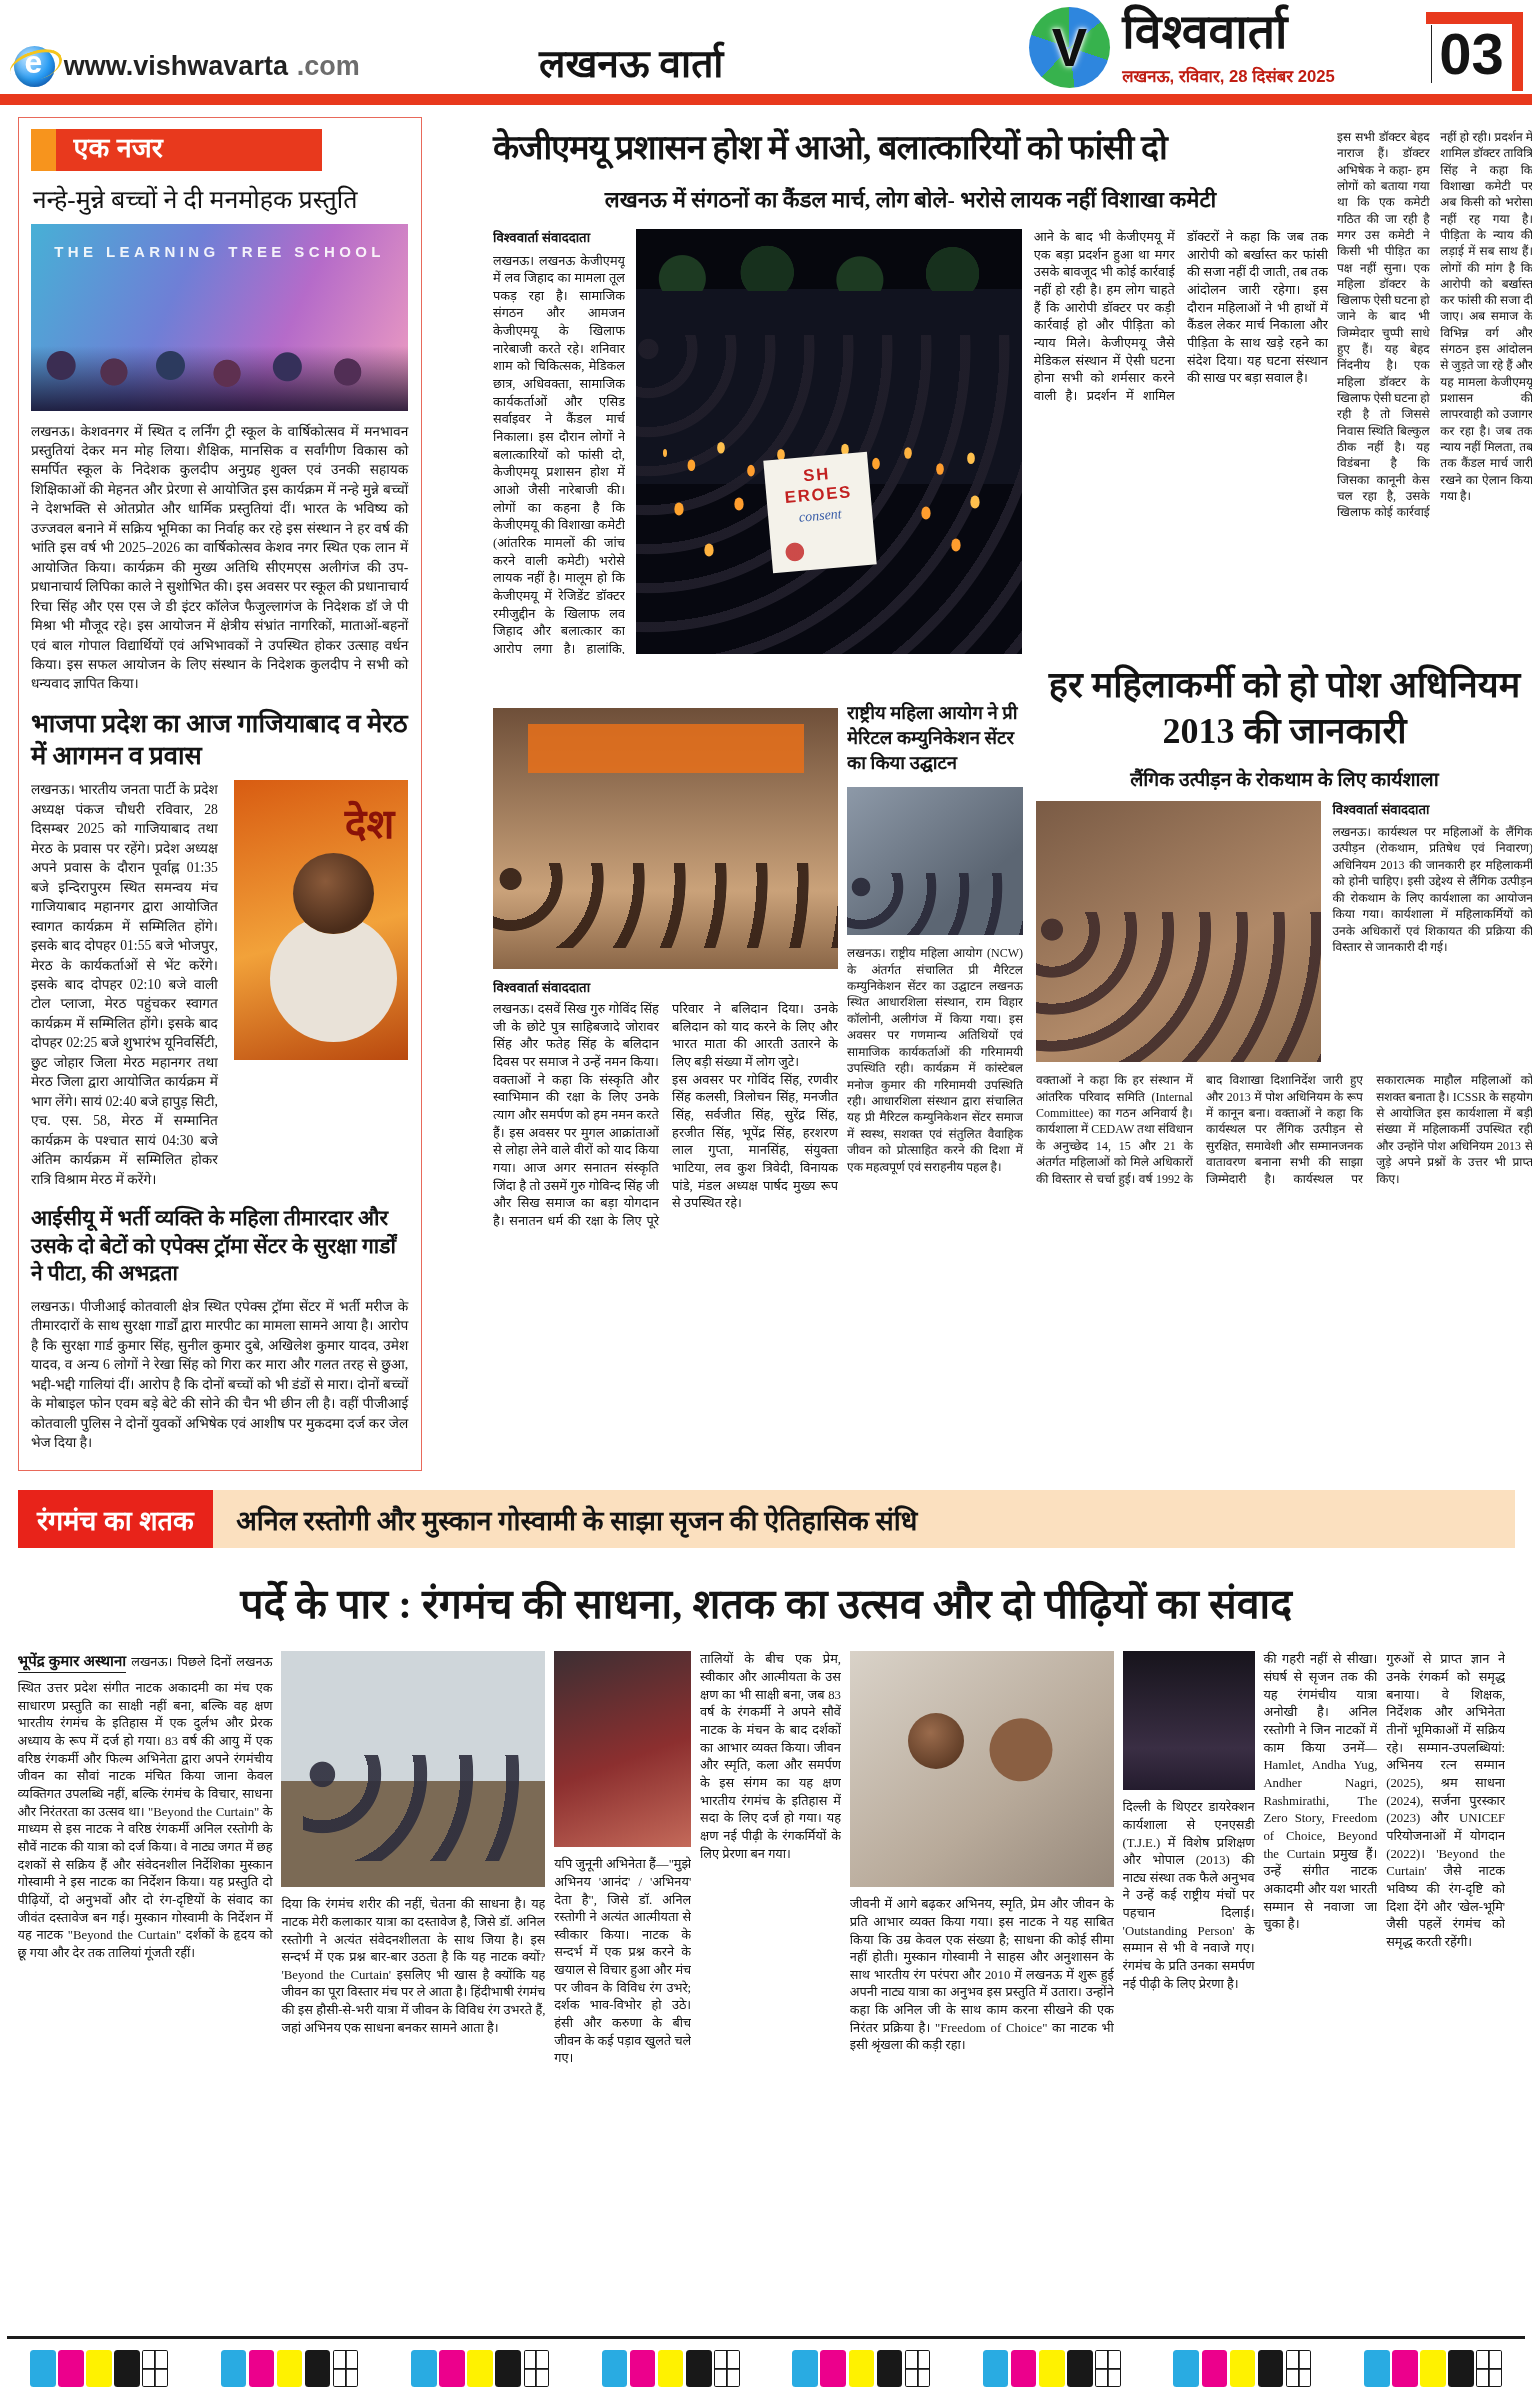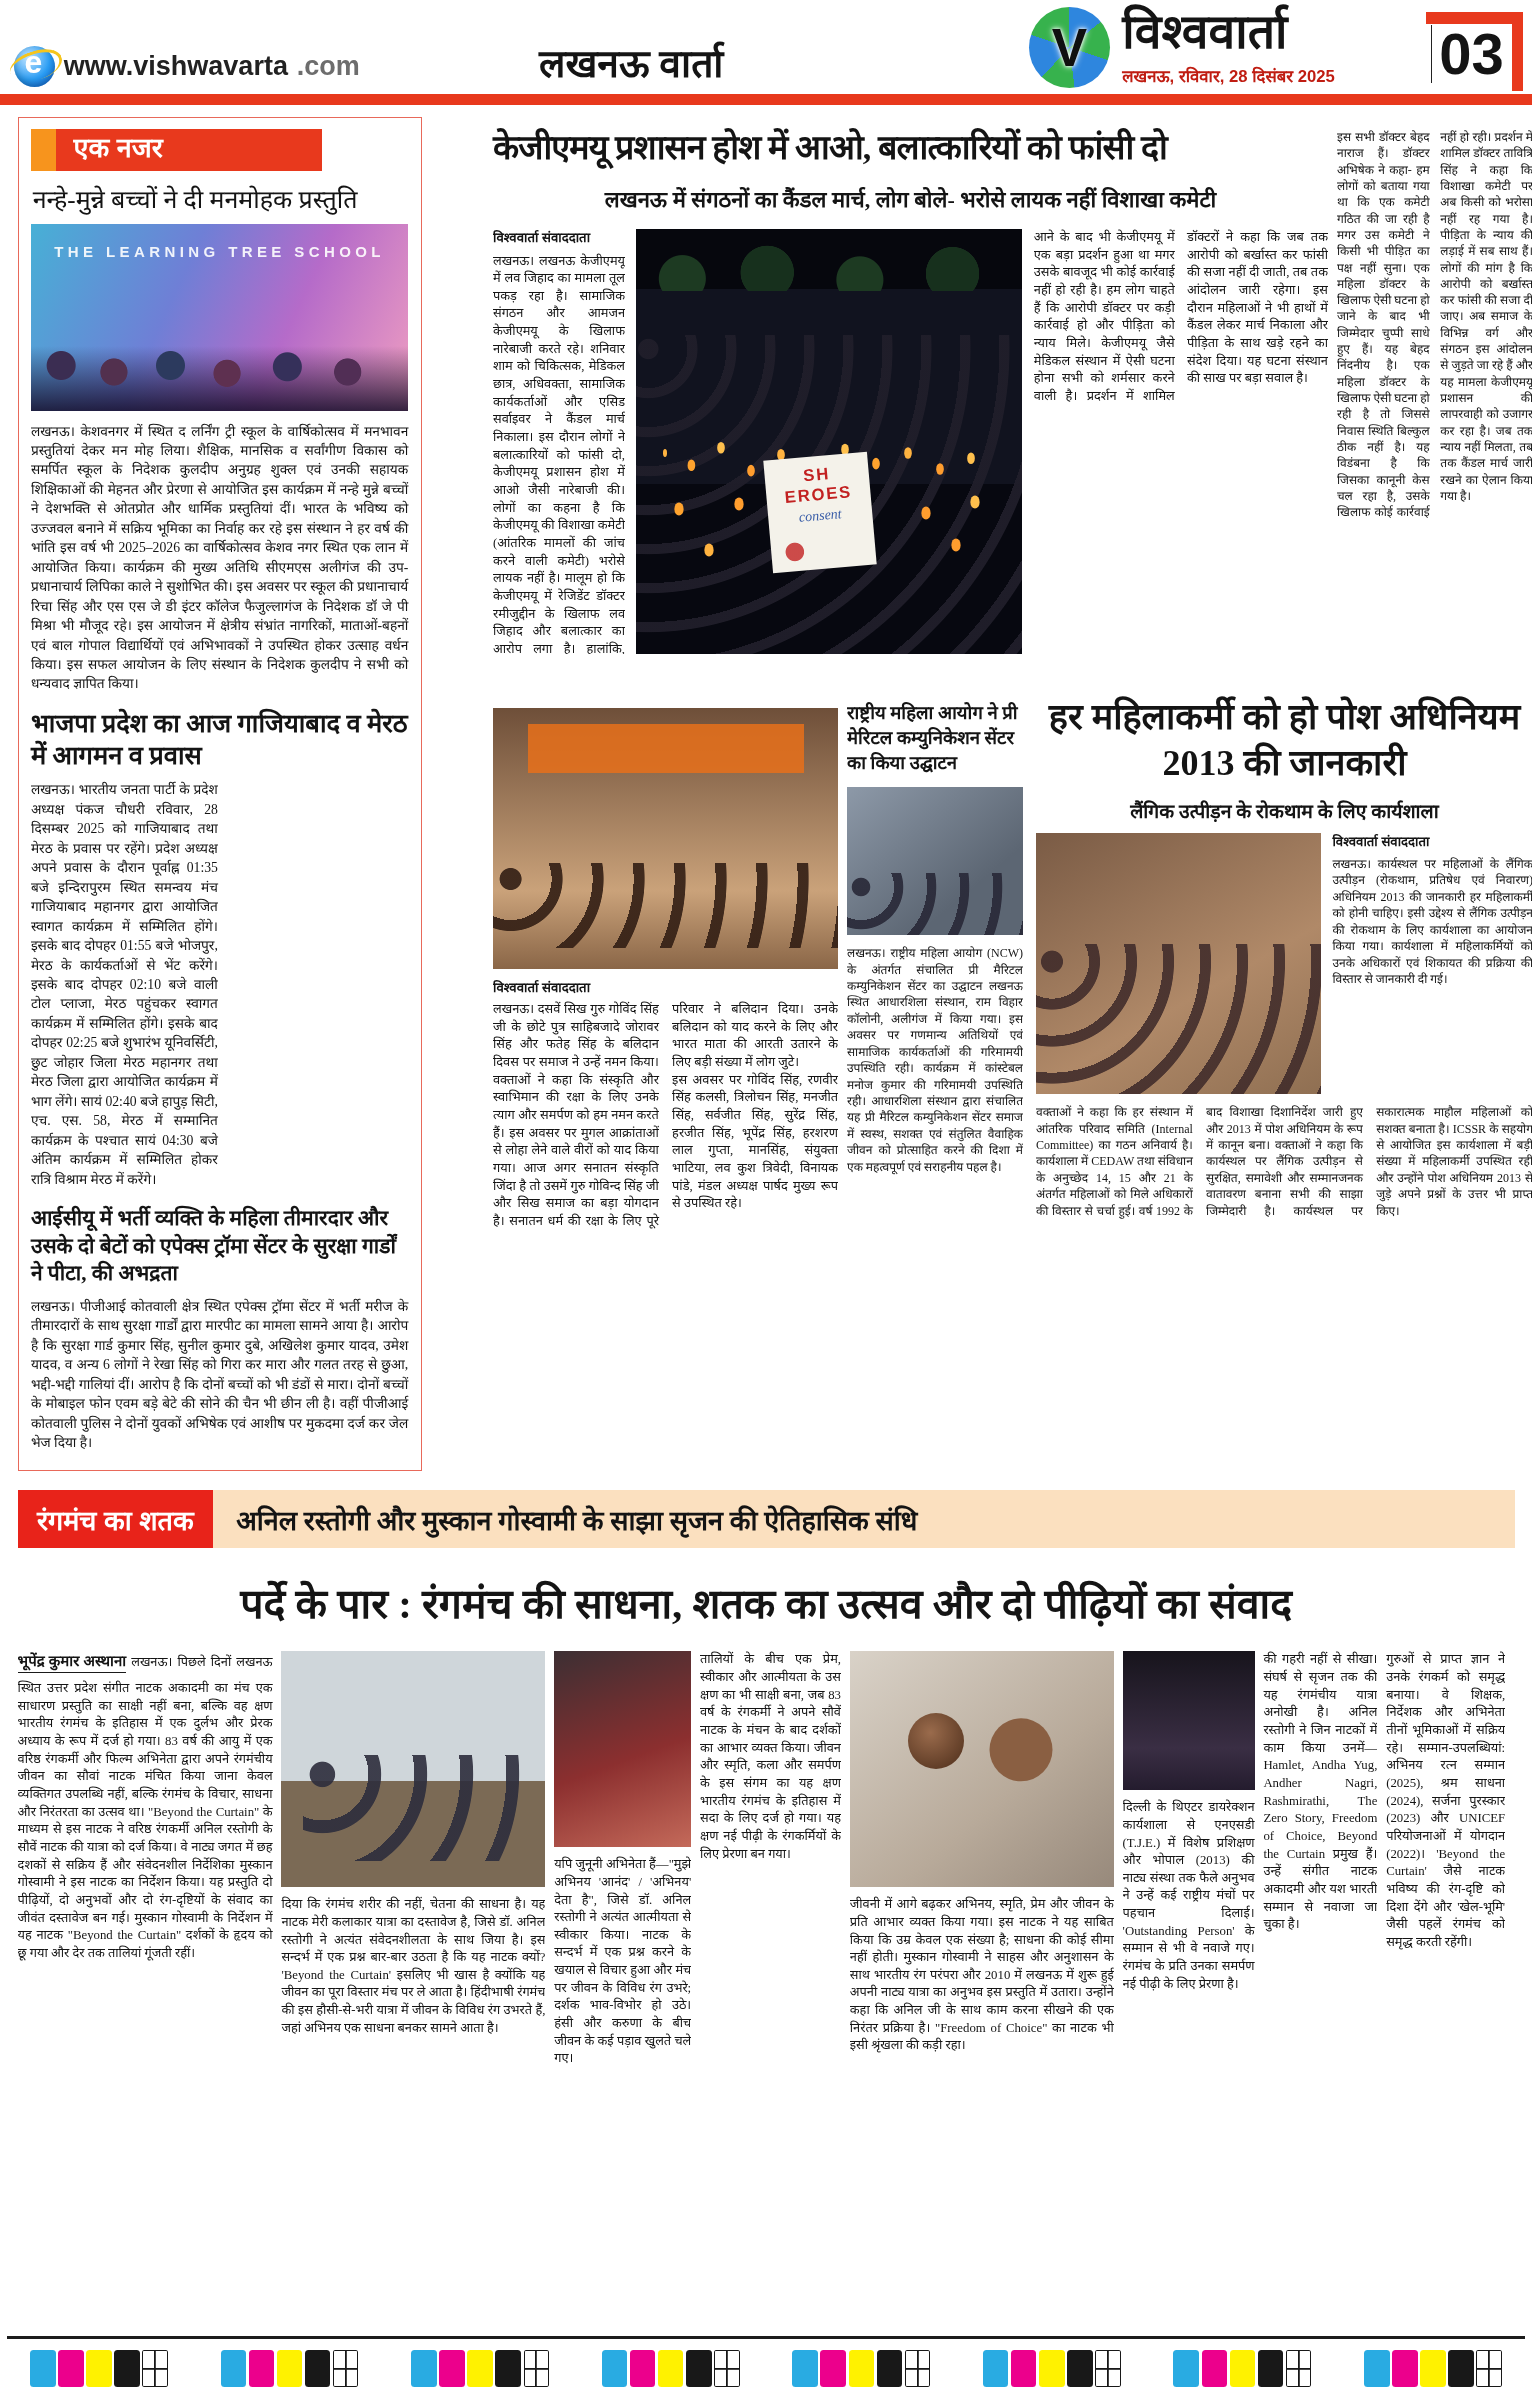--- a/index.html
+++ b/index.html
@@ -117,21 +117,21 @@
 
   
   .ncw { position:absolute; left:847px; top:701px; width:176px; height:770px; overflow:hidden; }
   .ncw-head { font-size:18.5px; font-weight:700; line-height:1.35; }
   .ncw-photo { height:148px; margin:10.6px 0; background:linear-gradient(140deg,#8d99a8,#5c6673 70%); }
   .ncw-photo::after { content:""; position:absolute; bottom:0; left:0; right:0; height:62px;
               background:repeating-radial-gradient(circle at 14px 14px, rgba(40,40,55,.9) 0 8.8px, transparent 9.7px 33px); }
   .ncw-body { font-size:12px; line-height:1.37; overflow:hidden; }
 
   
-  .posh { position:absolute; left:1036px; top:694px; width:497px; height:777px; overflow:hidden; }
+  .posh { position:absolute; left:1036px; top:662px; width:497px; height:777px; overflow:hidden; }
   .posh-head { font-size:36px; font-weight:900; text-align:center; line-height:1.28; }
   .posh-kicker { text-align:center; font-size:19.4px; font-weight:800; margin:10.6px 0 8.8px; }
   .posh-row { display:flex; gap:11.4px; height:261px; }
   .posh-photo { width:285px; flex:none; background:linear-gradient(150deg,#7a5b45,#b08968 60%,#8f6f52); }
   .posh-photo::after { content:""; position:absolute; bottom:0; left:0; right:0; height:150px;
               background:repeating-radial-gradient(circle at 16px 17.6px, rgba(60,40,40,.85) 0 10.6px, transparent 11.4px 37px); }
   .posh-side { flex:1; font-size:12px; line-height:1.37; overflow:hidden; }
   .posh-body { margin-top:10.6px; column-count:3; column-gap:13.2px; font-size:12px; line-height:1.37; height:359px; overflow:hidden; }
 
   
@@ -202,20 +202,23 @@
     </div>
     <h2 class="og-head">नन्हे-मुन्ने बच्चों ने दी मनमोहक प्रस्तुति</h2>
     <div class="photo og-photo">
       <div class="backdrop">THE LEARNING TREE SCHOOL</div>
     </div>
     <p class="og-body jtext">लखनऊ। केशवनगर में स्थित द लर्निंग ट्री स्कूल के वार्षिकोत्सव में मनभावन प्रस्तुतियां देकर मन मोह लिया। शैक्षिक, मानसिक व सर्वांगीण विकास को समर्पित स्कूल के निदेशक कुलदीप अनुग्रह शुक्ल एवं उनकी सहायक शिक्षिकाओं की मेहनत और प्रेरणा से आयोजित इस कार्यक्रम में नन्हे मुन्ने बच्चों ने देशभक्ति से ओतप्रोत और धार्मिक प्रस्तुतियां दीं। भारत के भविष्य को उज्जवल बनाने में सक्रिय भूमिका का निर्वाह कर रहे इस संस्थान ने हर वर्ष की भांति इस वर्ष भी 2025–2026 का वार्षिकोत्सव केशव नगर स्थित एक लान में आयोजित किया। कार्यक्रम की मुख्य अतिथि सीएमएस अलीगंज की उप-प्रधानाचार्य लिपिका काले ने सुशोभित की। इस अवसर पर स्कूल की प्रधानाचार्य रिचा सिंह और एस एस जे डी इंटर कॉलेज फैजुल्लागंज के निदेशक डॉ जे पी मिश्रा भी मौजूद रहे। इस आयोजन में क्षेत्रीय संभ्रांत नागरिकों, माताओं-बहनों एवं बाल गोपाल विद्यार्थियों एवं अभिभावकों ने उपस्थित होकर उत्साह वर्धन किया। इस सफल आयोजन के लिए संस्थान के निदेशक कुलदीप ने सभी को धन्यवाद ज्ञापित किया।</p>
 
     <h2 class="bjp-head">भाजपा प्रदेश का आज गाजियाबाद व मेरठ में आगमन व प्रवास</h2>
     <div class="bjp-row">
       <p class="bjp-body jtext">लखनऊ। भारतीय जनता पार्टी के प्रदेश अध्यक्ष पंकज चौधरी रविवार, 28 दिसम्बर 2025 को गाजियाबाद तथा मेरठ के प्रवास पर रहेंगे। प्रदेश अध्यक्ष अपने प्रवास के दौरान पूर्वाह्न 01:35 बजे इन्दिरापुरम स्थित समन्वय मंच गाजियाबाद महानगर द्वारा आयोजित स्वागत कार्यक्रम में सम्मिलित होंगे। इसके बाद दोपहर 01:55 बजे भोजपुर, मेरठ के कार्यकर्ताओं से भेंट करेंगे। इसके बाद दोपहर 02:10 बजे वाली टोल प्लाजा, मेरठ पहुंचकर स्वागत कार्यक्रम में सम्मिलित होंगे। इसके बाद दोपहर 02:25 बजे शुभारंभ यूनिवर्सिटी, छुट जोहार जिला मेरठ महानगर तथा मेरठ जिला द्वारा आयोजित कार्यक्रम में भाग लेंगे। सायं 02:40 बजे हापुड़ सिटी, एच. एस. 58, मेरठ में सम्मानित कार्यक्रम के पश्चात सायं 04:30 बजे अंतिम कार्यक्रम में सम्मिलित होकर रात्रि विश्राम मेरठ में करेंगे।</p>
+      <div class="photo bjp-photo">
+        <span class="desh-label">देश</span>
+      </div>
     </div>
 
     <h2 class="icu-head">आईसीयू में भर्ती व्यक्ति के महिला तीमारदार और उसके दो बेटों को एपेक्स ट्रॉमा सेंटर के सुरक्षा गार्डों ने पीटा, की अभद्रता</h2>
     <p class="icu-body jtext">लखनऊ। पीजीआई कोतवाली क्षेत्र स्थित एपेक्स ट्रॉमा सेंटर में भर्ती मरीज के तीमारदारों के साथ सुरक्षा गार्डों द्वारा मारपीट का मामला सामने आया है। आरोप है कि सुरक्षा गार्ड कुमार सिंह, सुनील कुमार दुबे, अखिलेश कुमार यादव, उमेश यादव, व अन्य 6 लोगों ने रेखा सिंह को गिरा कर मारा और गलत तरह से छुआ, भद्दी-भद्दी गालियां दीं। आरोप है कि दोनों बच्चों को भी डंडों से मारा। दोनों बच्चों के मोबाइल फोन एवम बड़े बेटे की सोने की चैन भी छीन ली है। वहीं पीजीआई कोतवाली पुलिस ने दोनों युवकों अभिषेक एवं आशीष पर मुकदमा दर्ज कर जेल भेज दिया है।</p>
   </section>
 
   <section class="kgmu">
     <h1 class="kgmu-head">केजीएमयू प्रशासन होश में आओ, बलात्कारियों को फांसी दो</h1>
     <div class="kgmu-sub">लखनऊ में संगठनों का कैंडल मार्च, लोग बोले- भरोसे लायक नहीं विशाखा कमेटी</div>
     <div class="kgmu-row">

